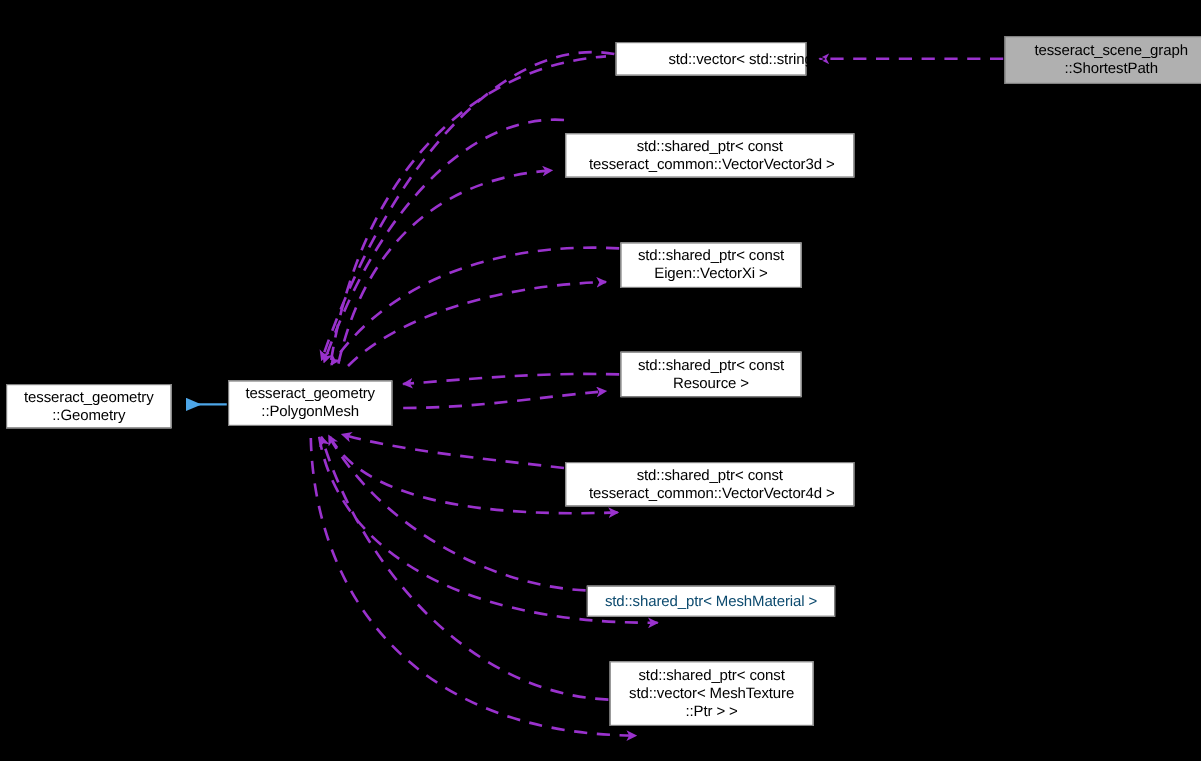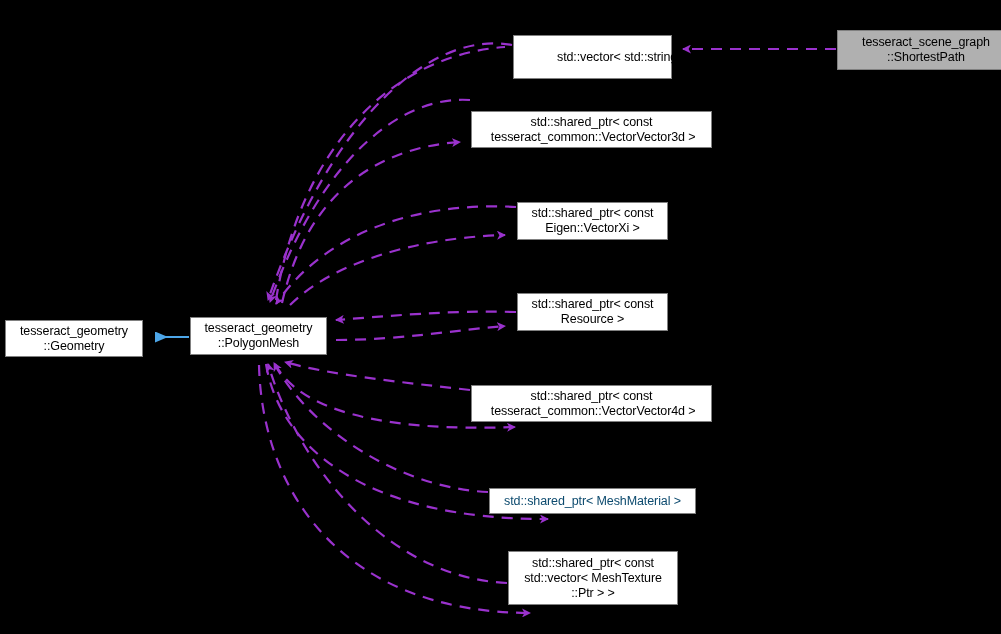--- a/index.html
+++ b/index.html
@@ -106,21 +106,21 @@
       <path d="M507,583 C390,578 300,470 268,364" fill="none" stroke="#9a32cd" stroke-width="2.2" stroke-dasharray="11,8" marker-end="url(#arrow-purple)"></path>
       <path d="M259,365 C262,490 340,612 530,613" fill="none" stroke="#9a32cd" stroke-width="2.2" stroke-dasharray="11,8" marker-end="url(#arrow-purple)"></path>
     </g>
   </svg>
 
   <div id="nodes">
       <div class="node" style="left: 5px; top: 320px; width: 138px; height: 37px; background: rgb(255, 255, 255); border-color: rgb(128, 128, 128); color: rgb(0, 0, 0);"><span class="label">tesseract_geometry
 ::Geometry</span></div>
       <div class="node" style="left: 190px; top: 317px; width: 137px; height: 38px; background: rgb(255, 255, 255); border-color: rgb(128, 128, 128); color: rgb(0, 0, 0);"><span class="label">tesseract_geometry
 ::PolygonMesh</span></div>
-      <div class="node" style="left: 513px; top: 35px; width: 159px; height: 44px; background: rgb(255, 255, 255); border-color: rgb(128, 128, 128); color: rgb(0, 0, 0); padding-left: 43px;"><span class="label">std::vector&lt; std::string &gt;</span></div>
+      <div class="node" style="left: 513px; top: 35px; width: 159px; height: 28px; background: rgb(255, 255, 255); border-color: rgb(128, 128, 128); color: rgb(0, 0, 0); padding-left: 43px;"><span class="label">std::vector&lt; std::string &gt;</span></div>
       <div class="node gray" style="left: 837px; top: 30px; width: 178px; height: 40px; background: rgb(176, 176, 176); border-color: rgb(128, 128, 128); color: rgb(0, 0, 0);"><span class="label">tesseract_scene_graph
 ::ShortestPath</span></div>
       <div class="node" style="left: 471px; top: 111px; width: 241px; height: 37px; background: rgb(255, 255, 255); border-color: rgb(128, 128, 128); color: rgb(0, 0, 0);"><span class="label">std::shared_ptr&lt; const
  tesseract_common::VectorVector3d &gt;</span></div>
       <div class="node" style="left: 517px; top: 202px; width: 151px; height: 38px; background: rgb(255, 255, 255); border-color: rgb(128, 128, 128); color: rgb(0, 0, 0);"><span class="label">std::shared_ptr&lt; const
 Eigen::VectorXi &gt;</span></div>
       <div class="node" style="left: 517px; top: 293px; width: 151px; height: 38px; background: rgb(255, 255, 255); border-color: rgb(128, 128, 128); color: rgb(0, 0, 0);"><span class="label">std::shared_ptr&lt; const
 Resource &gt;</span></div>
       <div class="node" style="left: 471px; top: 385px; width: 241px; height: 37px; background: rgb(255, 255, 255); border-color: rgb(128, 128, 128); color: rgb(0, 0, 0);"><span class="label">std::shared_ptr&lt; const
  tesseract_common::VectorVector4d &gt;</span></div>

